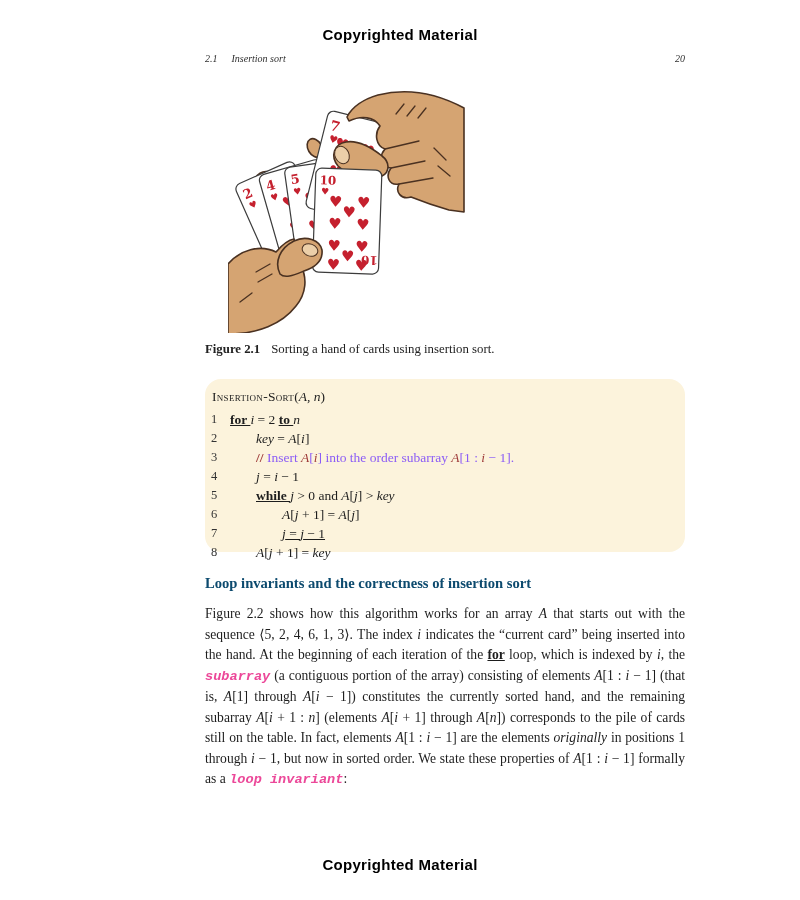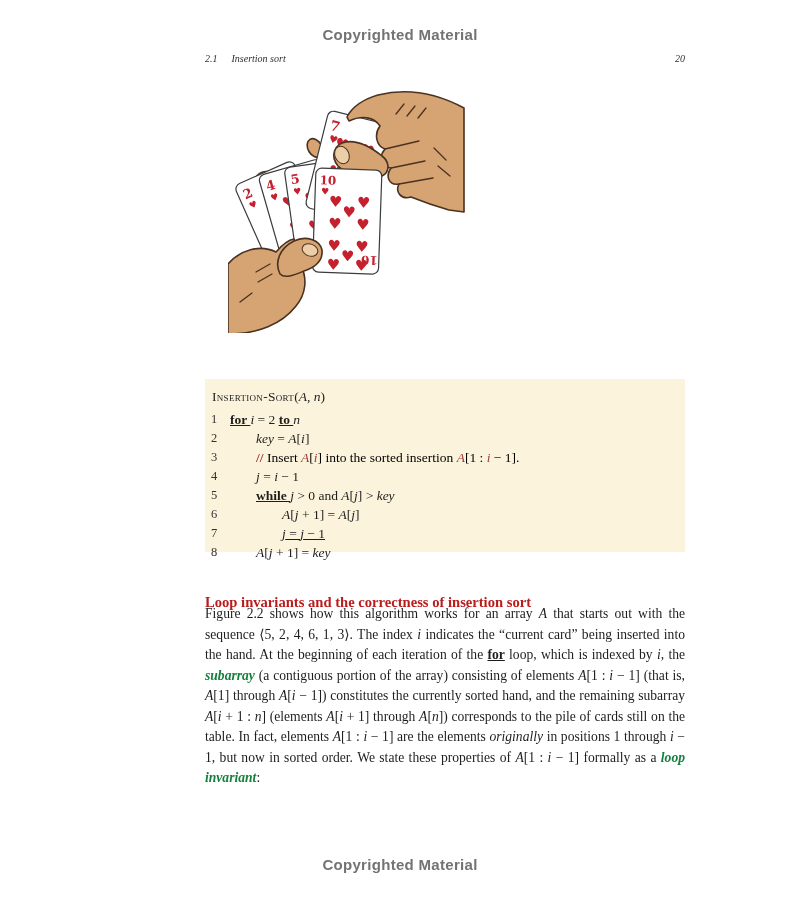--- a/index.html
+++ b/index.html
@@ -4,21 +4,21 @@
 <style>
   html,body{margin:0;padding:0;background:#e8e8e8;}
   .page{
     position:relative; width:800px; height:900px; background:#ffffff;
     font-family:"Liberation Serif","DejaVu Serif",serif; color:#1d1d1d;
     overflow:hidden; margin:0 auto;
   }
   .copyright{
     position:absolute; left:0; width:800px; text-align:center;
     font-family:"Liberation Sans","DejaVu Sans",sans-serif;
-    font-weight:bold; font-size:15px; color:#737373; letter-spacing:.3px;
+    font-weight:bold; font-size:15px; color:#000000; letter-spacing:.3px;
   }
   .copyright.top{top:26px;} .copyright.bottom{top:856px;}
   .running-head{
     position:absolute; left:205px; top:53px; width:480px;
     font-style:italic; font-size:10px; color:#2e2e2e;
     display:flex; justify-content:space-between; align-items:baseline;
   }
   .running-head .secnum{margin-right:14px;}
   .illustration{position:absolute; left:228px; top:88px;}
   .card{fill:#ffffff; stroke:#3c3c3c; stroke-width:1.2;}
@@ -27,37 +27,37 @@
   .skin{fill:#d5a472; stroke:#4a3121; stroke-width:1.6; stroke-linejoin:round;}
   .nail{fill:#eccfa9; stroke:#4a3121; stroke-width:1;}
   .crease{fill:none; stroke:#4a3121; stroke-width:1.3; stroke-linecap:round;}
   .fig-caption{
     position:absolute; left:205px; top:342px; width:480px; font-size:12.8px; color:#222;
   }
   .fig-caption .lbl{font-weight:bold; margin-right:11px;}
   .codebox{
     position:absolute; left:205px; top:379px; width:480px; height:173px;
     background:#fcf3dc; box-sizing:border-box; padding:10px 0 0 6px;
-    font-size:13.5px; color:#1d1d1d;
+    font-size:13.5px; color:#1d1d1d;border-radius:16px;
   }
   .code-title{margin-left:1px; margin-bottom:5px; line-height:16px;}
   .code-line{display:flex; line-height:19px;}
   .code-line .lnum{width:19px; flex:0 0 19px; font-size:12.5px; color:#333;}
   .code-line .ltext{white-space:pre;}
   .s-n{}
   .s-i{font-style:italic;}
   .s-b{font-weight:bold;text-decoration:underline;}
-  .s-l{color:#15803d; font-weight:bold; font-style:italic;}
-  .s-c{color:#000000;text-align:center;}
+  .s-l{color:#ec4899; font-weight:bold; font-style:italic;font-family:Liberation Mono, monospace;}
+  .s-c{color:#8b5cf6;text-align:center;}
   .s-ci{color:#9e3a38; font-style:italic;}
   .s-cb{color:#9e3a38; font-weight:bold;}
   .s-sc{font-variant:small-caps; letter-spacing:.3px;}
   .section-heading{
-    position:absolute; left:205px; top:594px; width:480px;
-    font-weight:bold; font-size:14.6px; color:#b91c1c;
+    position:absolute; left:205px; top:575px; width:480px;
+    font-weight:bold; font-size:14.6px; color:#0c4a6e;
   }
   .body-par{
     position:absolute; left:205px; top:604px; width:480px;
     font-size:13.6px; line-height:20.5px; text-align:justify; color:#1d1d1d;
   }
 </style>
 </head>
 <body>
 
 <div class="page">
@@ -161,35 +161,38 @@
                            C 80 190 78 206 68 218 C 54 236 30 246 0 246 Z"></path>
       <path class="skin" d="M 52 186 C 46 174 52 160 66 153
                            C 78 147 92 152 94 162 C 95 172 88 179 76 183 C 66 187 57 191 52 186 Z"></path>
       <ellipse class="nail" cx="82" cy="162" rx="8" ry="6" transform="rotate(20 82 162)"></ellipse>
       <path class="crease" d="M 28 184 L 42 176"></path>
       <path class="crease" d="M 30 194 L 44 186"></path>
       <path class="crease" d="M 12 214 L 24 205"></path>
     </g>
   </svg>
 
+  <div class="fig-caption">
+    <span class="lbl">Figure 2.1</span><span>Sorting a hand of cards using insertion sort.</span>
+  </div>
 
   <div class="codebox">
     <div class="code-title"><span class="s-sc">Insertion-Sort</span><span class="s-n">(</span><span class="s-i">A</span><span class="s-n">, </span><span class="s-i">n</span><span class="s-n">)</span></div>
     <div>
         <div class="code-line">
           <span class="lnum">1</span>
           <span class="ltext" style="padding-left: 0px;"><span class="s-b">for </span><span class="s-i">i</span><span class="s-n"> = 2 </span><span class="s-b">to </span><span class="s-i">n</span></span>
         </div>
         <div class="code-line">
           <span class="lnum">2</span>
           <span class="ltext" style="padding-left: 26px; text-align: center;"><span class="s-i">key</span><span class="s-n"> = </span><span class="s-i">A</span><span class="s-n">[</span><span class="s-i">i</span><span class="s-n">]</span></span>
         </div>
         <div class="code-line">
           <span class="lnum">3</span>
-          <span class="ltext" style="padding-left: 26px;"><span class="s-cb">// </span><span class="s-c">Insert </span><span class="s-ci">A</span><span class="s-c">[</span><span class="s-ci">i</span><span class="s-c">] into the sorted insertion </span><span class="s-ci">A</span><span class="s-c">[1 : </span><span class="s-ci">i</span><span class="s-c"> − 1].</span></span>
+          <span class="ltext" style="padding-left: 26px;"><span class="s-cb">// </span><span class="s-c">Insert </span><span class="s-ci">A</span><span class="s-c">[</span><span class="s-ci">i</span><span class="s-c">] into the order subarray </span><span class="s-ci">A</span><span class="s-c">[1 : </span><span class="s-ci">i</span><span class="s-c"> − 1].</span></span>
         </div>
         <div class="code-line">
           <span class="lnum">4</span>
           <span class="ltext" style="padding-left: 26px;"><span class="s-i">j</span><span class="s-n"> = </span><span class="s-i">i</span><span class="s-n"> − 1</span></span>
         </div>
         <div class="code-line">
           <span class="lnum">5</span>
           <span class="ltext" style="padding-left: 26px; text-align: center;"><span class="s-b">while </span><span class="s-i">j</span><span class="s-n"> &gt; 0 and </span><span class="s-i">A</span><span class="s-n">[</span><span class="s-i">j</span><span class="s-n">] &gt; </span><span class="s-i">key</span></span>
         </div>
         <div class="code-line">

